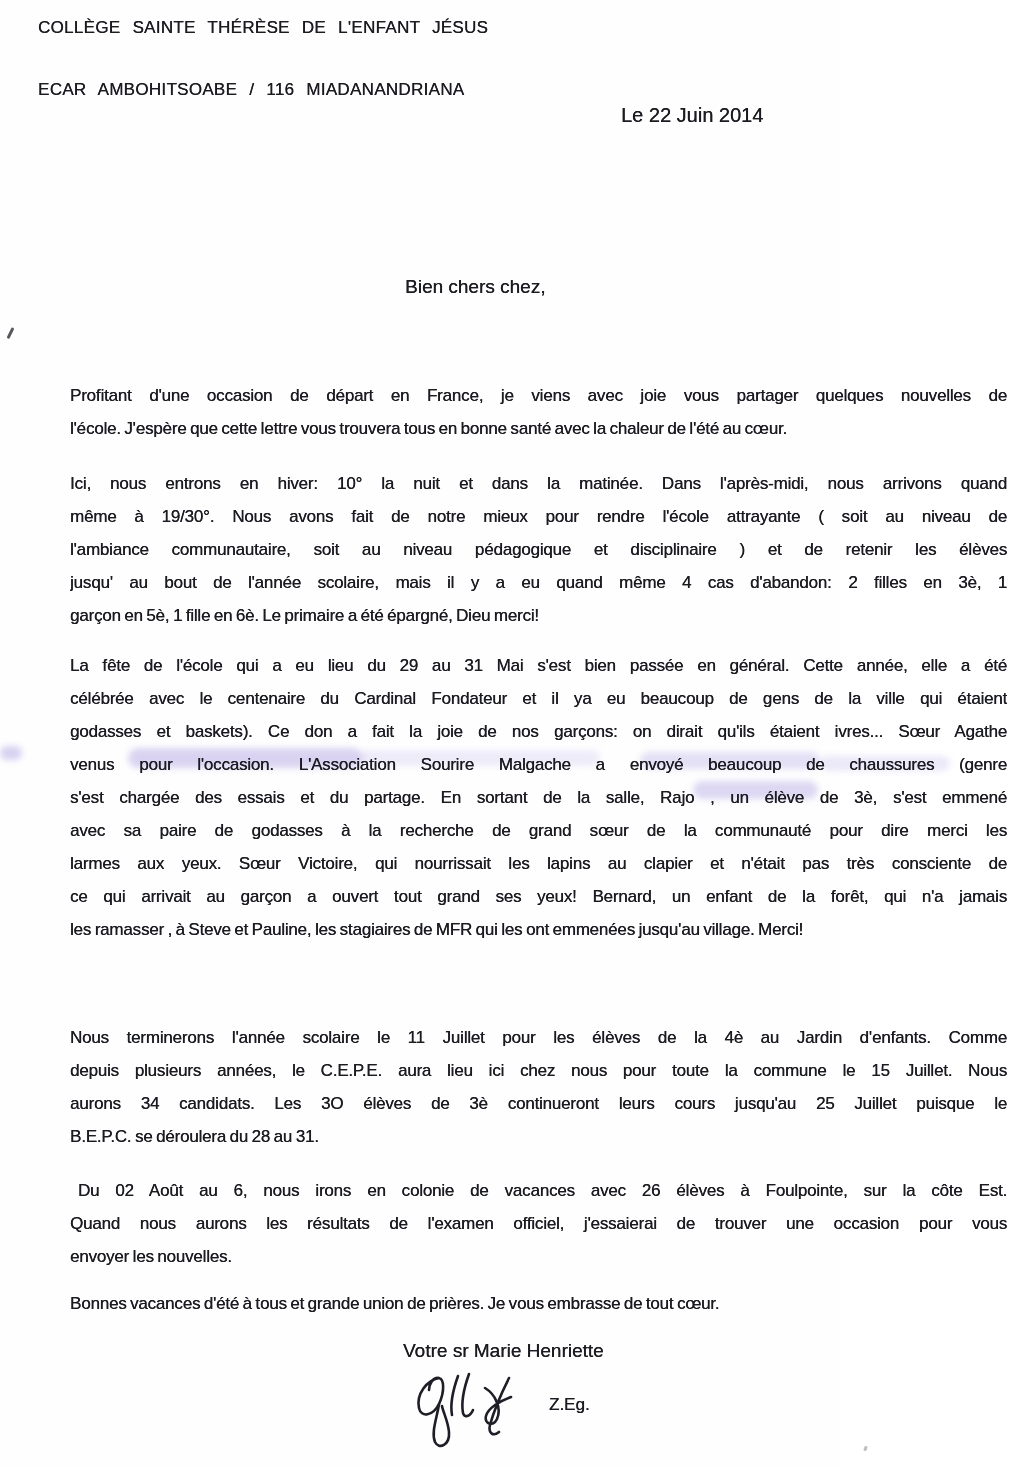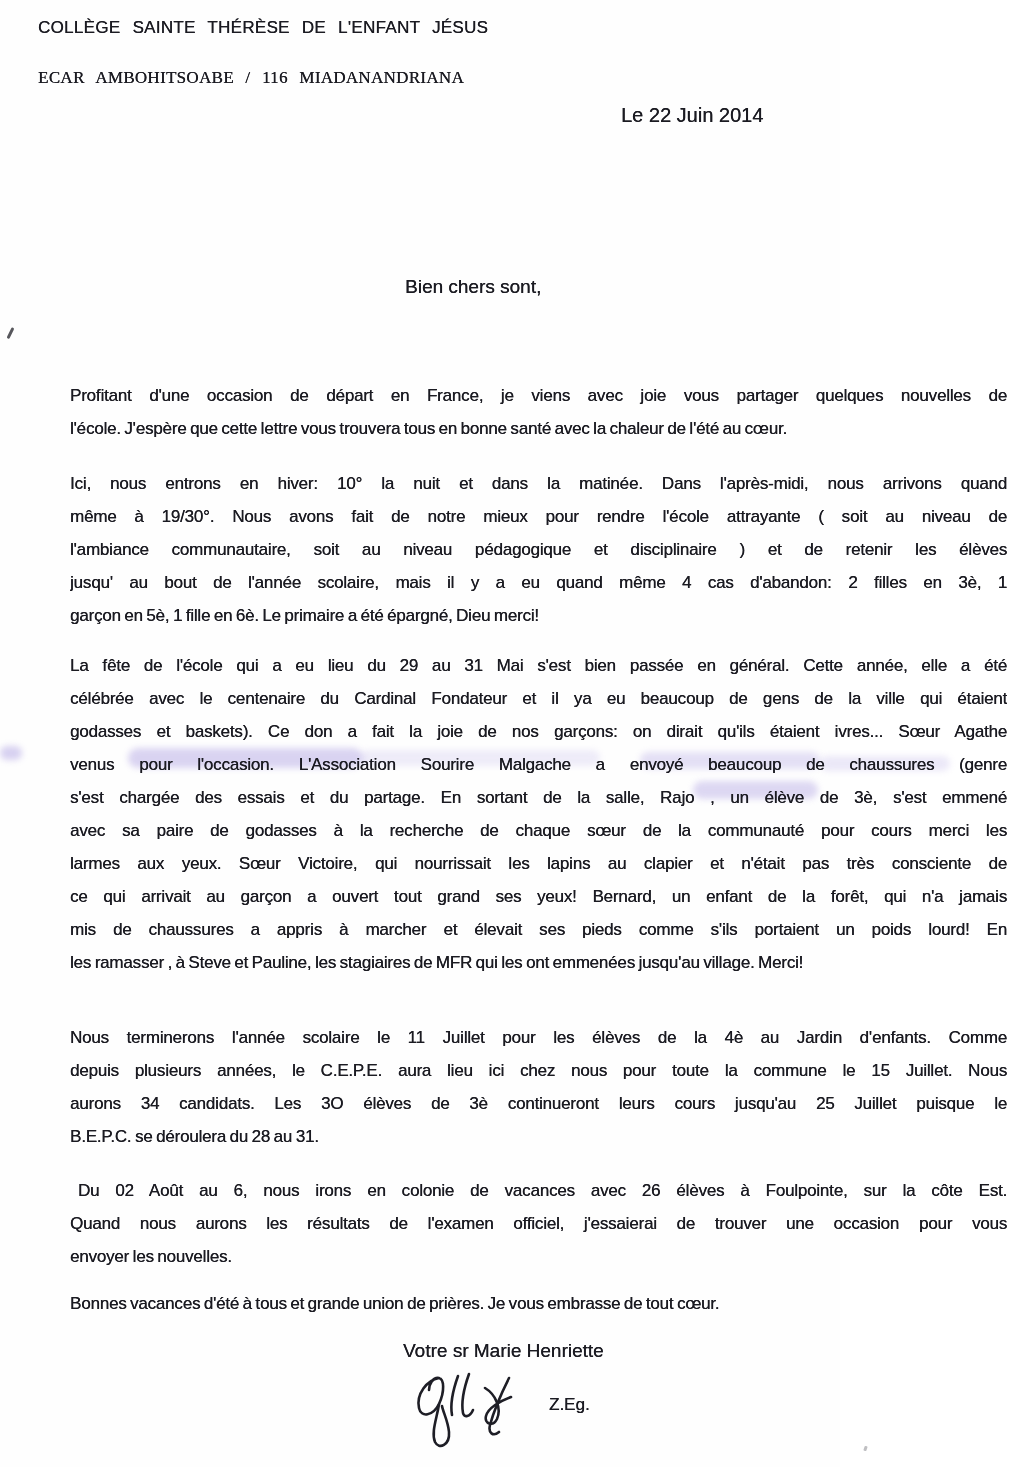--- a/index.html
+++ b/index.html
@@ -17,21 +17,21 @@
   }
   .scan-text {
     text-shadow: 0.25px 0 0 currentColor;
   }
   .hdr {
     position: absolute; left: 38px;
     font-size: 17px; letter-spacing: 0.3px; word-spacing: 7px;
     white-space: nowrap;
   }
   .hdr1 { top: 18px; }
-  .hdr2 { top: 68px; font-family: Liberation Serif, serif; }
+  .hdr2 { top: 80px; }
   .date {
     position: absolute; left: 621px; top: 104px;
     font-size: 20px; white-space: nowrap;
   }
   .salutation {
     position: absolute; left: 405px; top: 276px;
     font-size: 19px; white-space: nowrap;
   }
   .para {
     position: absolute; left: 38px; width: 937px;
@@ -94,21 +94,21 @@
   <div class="smear s2"></div>
   <div class="smear s3"></div>
   <div class="smear s4"></div>
   <div class="smear s5"></div>
   <div class="smear s6"></div>
 
   <div class="hdr hdr1 scan-text">COLLÈGE SAINTE THÉRÈSE DE L'ENFANT JÉSUS</div>
   <div class="hdr hdr2 scan-text">ECAR AMBOHITSOABE / 116 MIADANANDRIANA</div>
   <div class="date scan-text">Le 22 Juin 2014</div>
 
-  <div class="salutation scan-text">Bien chers sont,</div>
+  <div class="salutation scan-text">Bien chers chez,</div>
 
   <div class="stray-mark"></div>
 
   <div class="para p1 scan-text">
     <div class="pline">Profitant d'une occasion de départ en France, je viens avec joie vous partager quelques nouvelles de</div>
     <div class="pline last">l'école. J'espère que cette lettre vous trouvera tous en bonne santé avec la chaleur de l'été au cœur.</div>
   </div>
 
   <div class="para p2 scan-text">
     <div class="pline">Ici, nous entrons en hiver: 10° la nuit et dans la matinée. Dans l'après-midi, nous arrivons quand</div>
@@ -117,24 +117,23 @@
     <div class="pline">jusqu' au bout de l'année scolaire, mais il y a eu quand même 4 cas d'abandon: 2 filles en 3è, 1</div>
     <div class="pline last">garçon en 5è, 1 fille en 6è. Le primaire a été épargné, Dieu merci!</div>
   </div>
 
   <div class="para p3 scan-text">
     <div class="pline">La fête de l'école qui a eu lieu du 29 au 31 Mai s'est bien passée en général. Cette année, elle a été</div>
     <div class="pline">célébrée avec le centenaire du Cardinal Fondateur et il ya eu beaucoup de gens de la ville qui étaient</div>
     <div class="pline">godasses et baskets). Ce don a fait la joie de nos garçons: on dirait qu'ils étaient ivres... Sœur Agathe</div>
     <div class="pline">venus pour l'occasion. L'Association Sourire Malgache a envoyé beaucoup de chaussures (genre</div>
     <div class="pline">s'est chargée des essais et du partage. En sortant de la salle, Rajo , un élève de 3è, s'est emmené</div>
-    <div class="pline">avec sa paire de godasses à la recherche de chaque sœur de la communauté pour cours merci les</div>
+    <div class="pline">avec sa paire de godasses à la recherche de grand sœur de la communauté pour dire merci les</div>
     <div class="pline">larmes aux yeux. Sœur Victoire, qui nourrissait les lapins au clapier et n'était pas très consciente de</div>
     <div class="pline">ce qui arrivait au garçon a ouvert tout grand ses yeux! Bernard, un enfant de la forêt, qui n'a jamais</div>
-    <div class="pline">mis de chaussures a appris à marcher et élevait ses pieds comme s'ils portaient un poids lourd! En</div>
     <div class="pline last">les ramasser , à Steve et Pauline, les stagiaires de MFR qui les ont emmenées jusqu'au village. Merci!</div>
   </div>
 
   <div class="para p4 scan-text">
     <div class="pline">Nous terminerons l'année scolaire le 11 Juillet pour les élèves de la 4è au Jardin d'enfants. Comme</div>
     <div class="pline">depuis plusieurs années, le C.E.P.E. aura lieu ici chez nous pour toute la commune le 15 Juillet. Nous</div>
     <div class="pline">aurons 34 candidats. Les 3O élèves de 3è continueront leurs cours jusqu'au 25 Juillet puisque le</div>
     <div class="pline last">B.E.P.C. se déroulera du 28 au 31.</div>
   </div>
 

